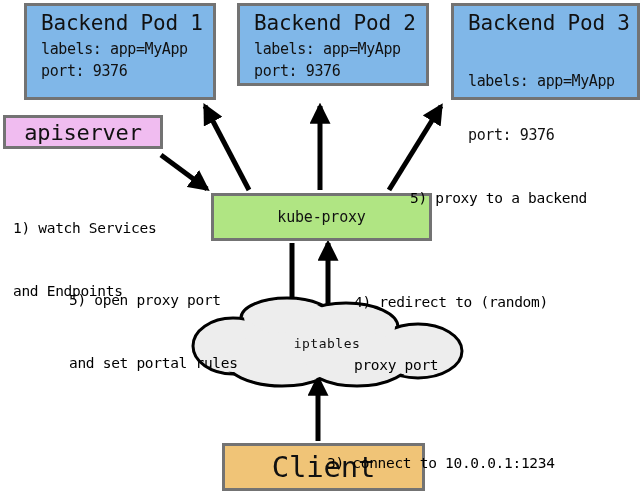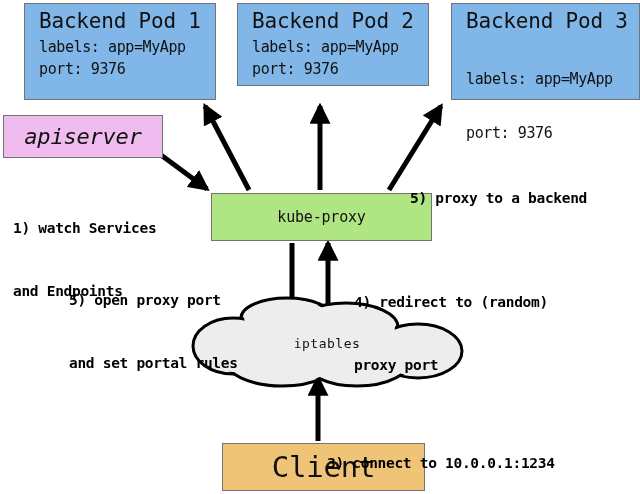--- a/index.html
+++ b/index.html
@@ -12,21 +12,21 @@
     width: 640px;
     height: 494px;
     background: #ffffff;
     overflow: hidden;
     font-family: "DejaVu Sans Mono", monospace;
   }
   
   .node {
     position: absolute;
     box-sizing: border-box;
-    border: 1px solid #737373;
+    border: 3px solid #737373;
     display: flex;
     flex-direction: column;
     justify-content: center;
   }
   .pod {
     background: #80b7e8;
     padding: 2px 8px 4px 14px;
     justify-content: flex-start;
   }
   .pod .pod-title {
@@ -41,24 +41,23 @@
     line-height: 22px;
     color: #111;
     white-space: nowrap;
     letter-spacing: -0.4px;
   }
   #pod1 { left: 24px;  top: 3px; width: 192px; height: 97px; }
   #pod2 { left: 237px; top: 3px; width: 192px; height: 83px; }
   #pod3 { left: 451px; top: 3px; width: 189px; height: 97px; gap: 32px; }
 
   #apiserver {
-    left: 3px; top: 115px; width: 160px; height: 43px;
+    left: 3px; top: 115px; width: 160px; height: 34px;
     background: #f0bcf0;
     align-items: center;
-    font-style: italic;
   }
   #apiserver .label {
     font-size: 22px;
     color: #111;
     letter-spacing: -0.2px;
   }
 
   #kubeproxy {
     left: 211px; top: 193px; width: 221px; height: 48px;
     background: #b0e583;
@@ -96,21 +95,21 @@
     text-align: center;
     font-size: 13px;
     color: #111;
     letter-spacing: 0.5px;
   }
 
   
   .caption {
     position: absolute;
     font-family: "DejaVu Sans Mono", monospace;
-    font-weight: bold;
+    font-weight: normal;
     font-size: 14.5px;
     line-height: 21px;
     color: #000;
     white-space: pre;
     letter-spacing: -0.3px;
   }
   #cap1 { left: 13px;  top: 176px; }
   #cap2 { left: 69px;  top: 248px; }
   #cap3 { left: 327px; top: 411px; }
   #cap4 { left: 354px; top: 250px; }

